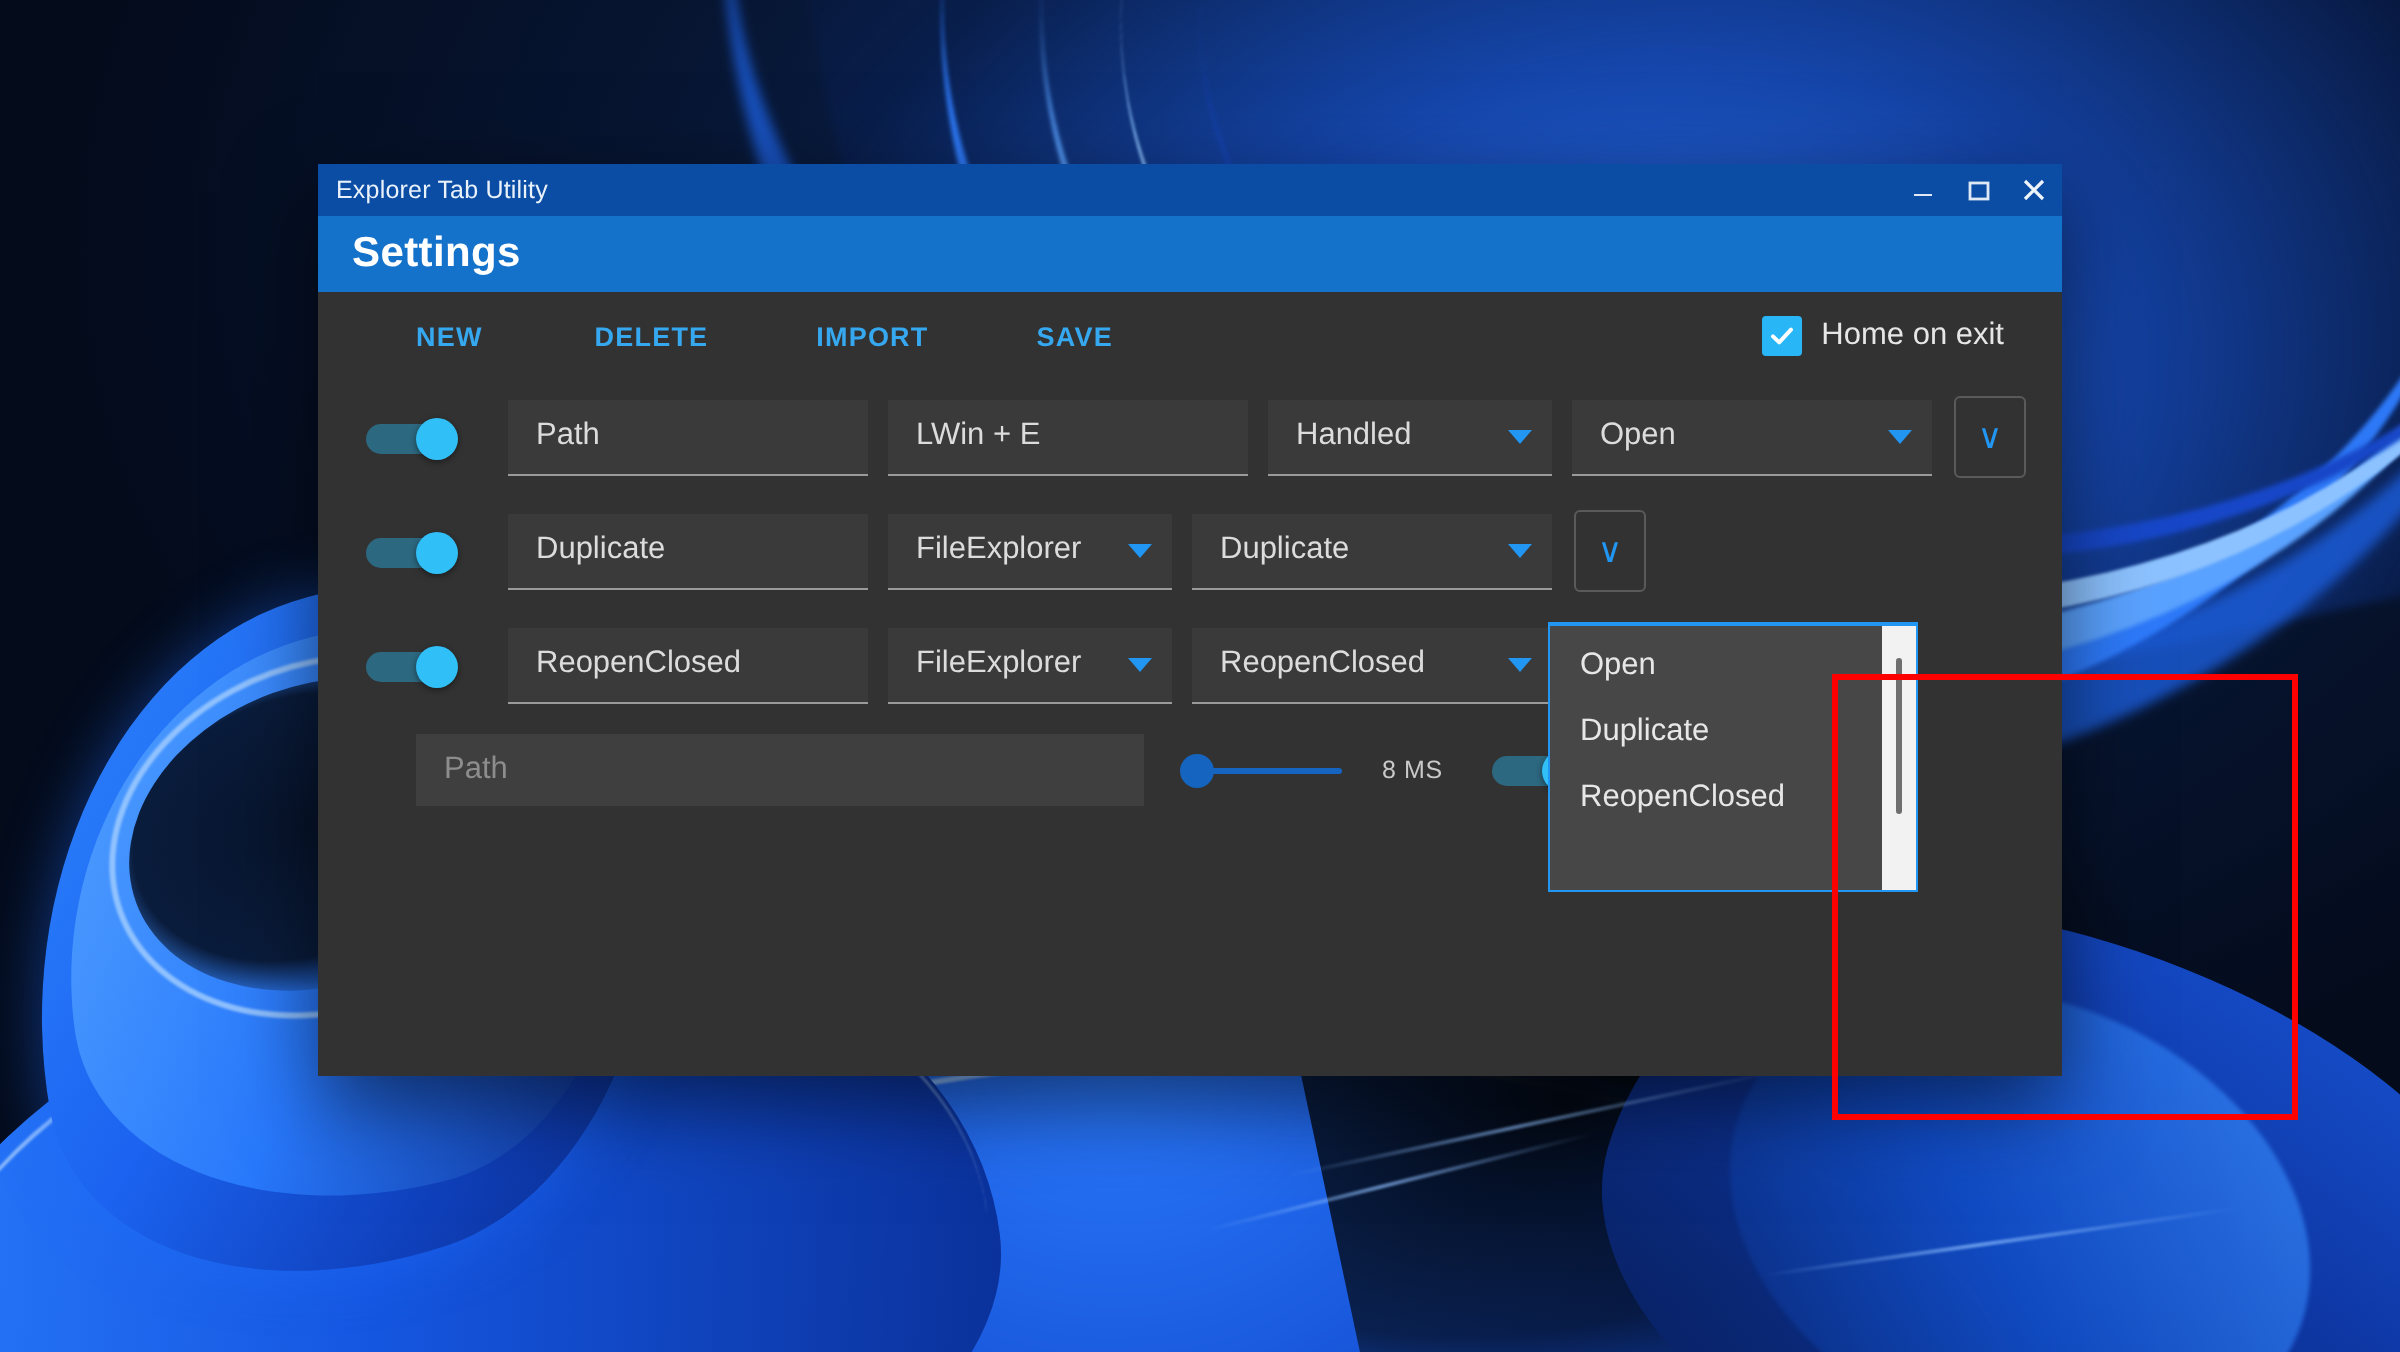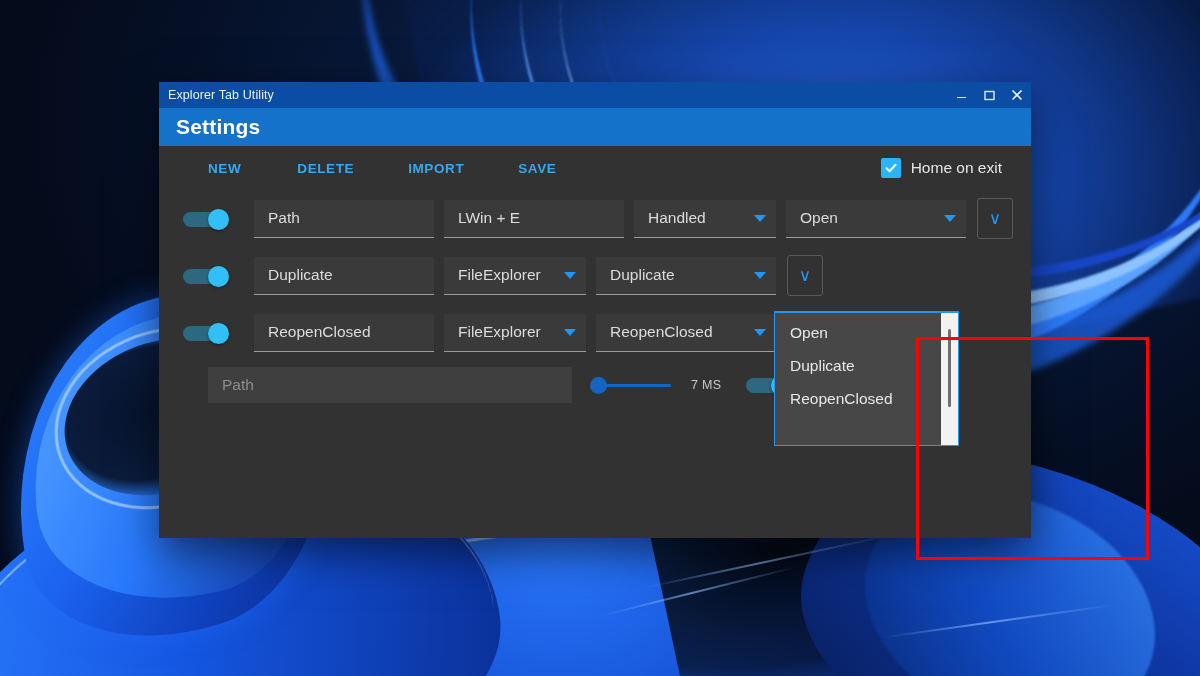--- a/index.html
+++ b/index.html
@@ -612,21 +612,21 @@
         <div class="chev-btn">∧</div>
       </div>
 
       <div id="path-row">
         <div class="field placeholder" id="f-path">Path</div>
 
         <div id="delay-slider">
           <div id="delay-track"></div>
           <div id="delay-thumb"></div>
         </div>
-        <div id="delay-value">7 MS</div>
+        <div id="delay-value">8 MS</div>
 
         <div class="toggle" id="handled-toggle">
           <div class="track"></div>
           <div class="knob"></div>
         </div>
         <div id="handled-label">Handled</div>
         <div id="delete-btn">DELETE</div>
       </div>
 
       <div id="dropdown-list">

